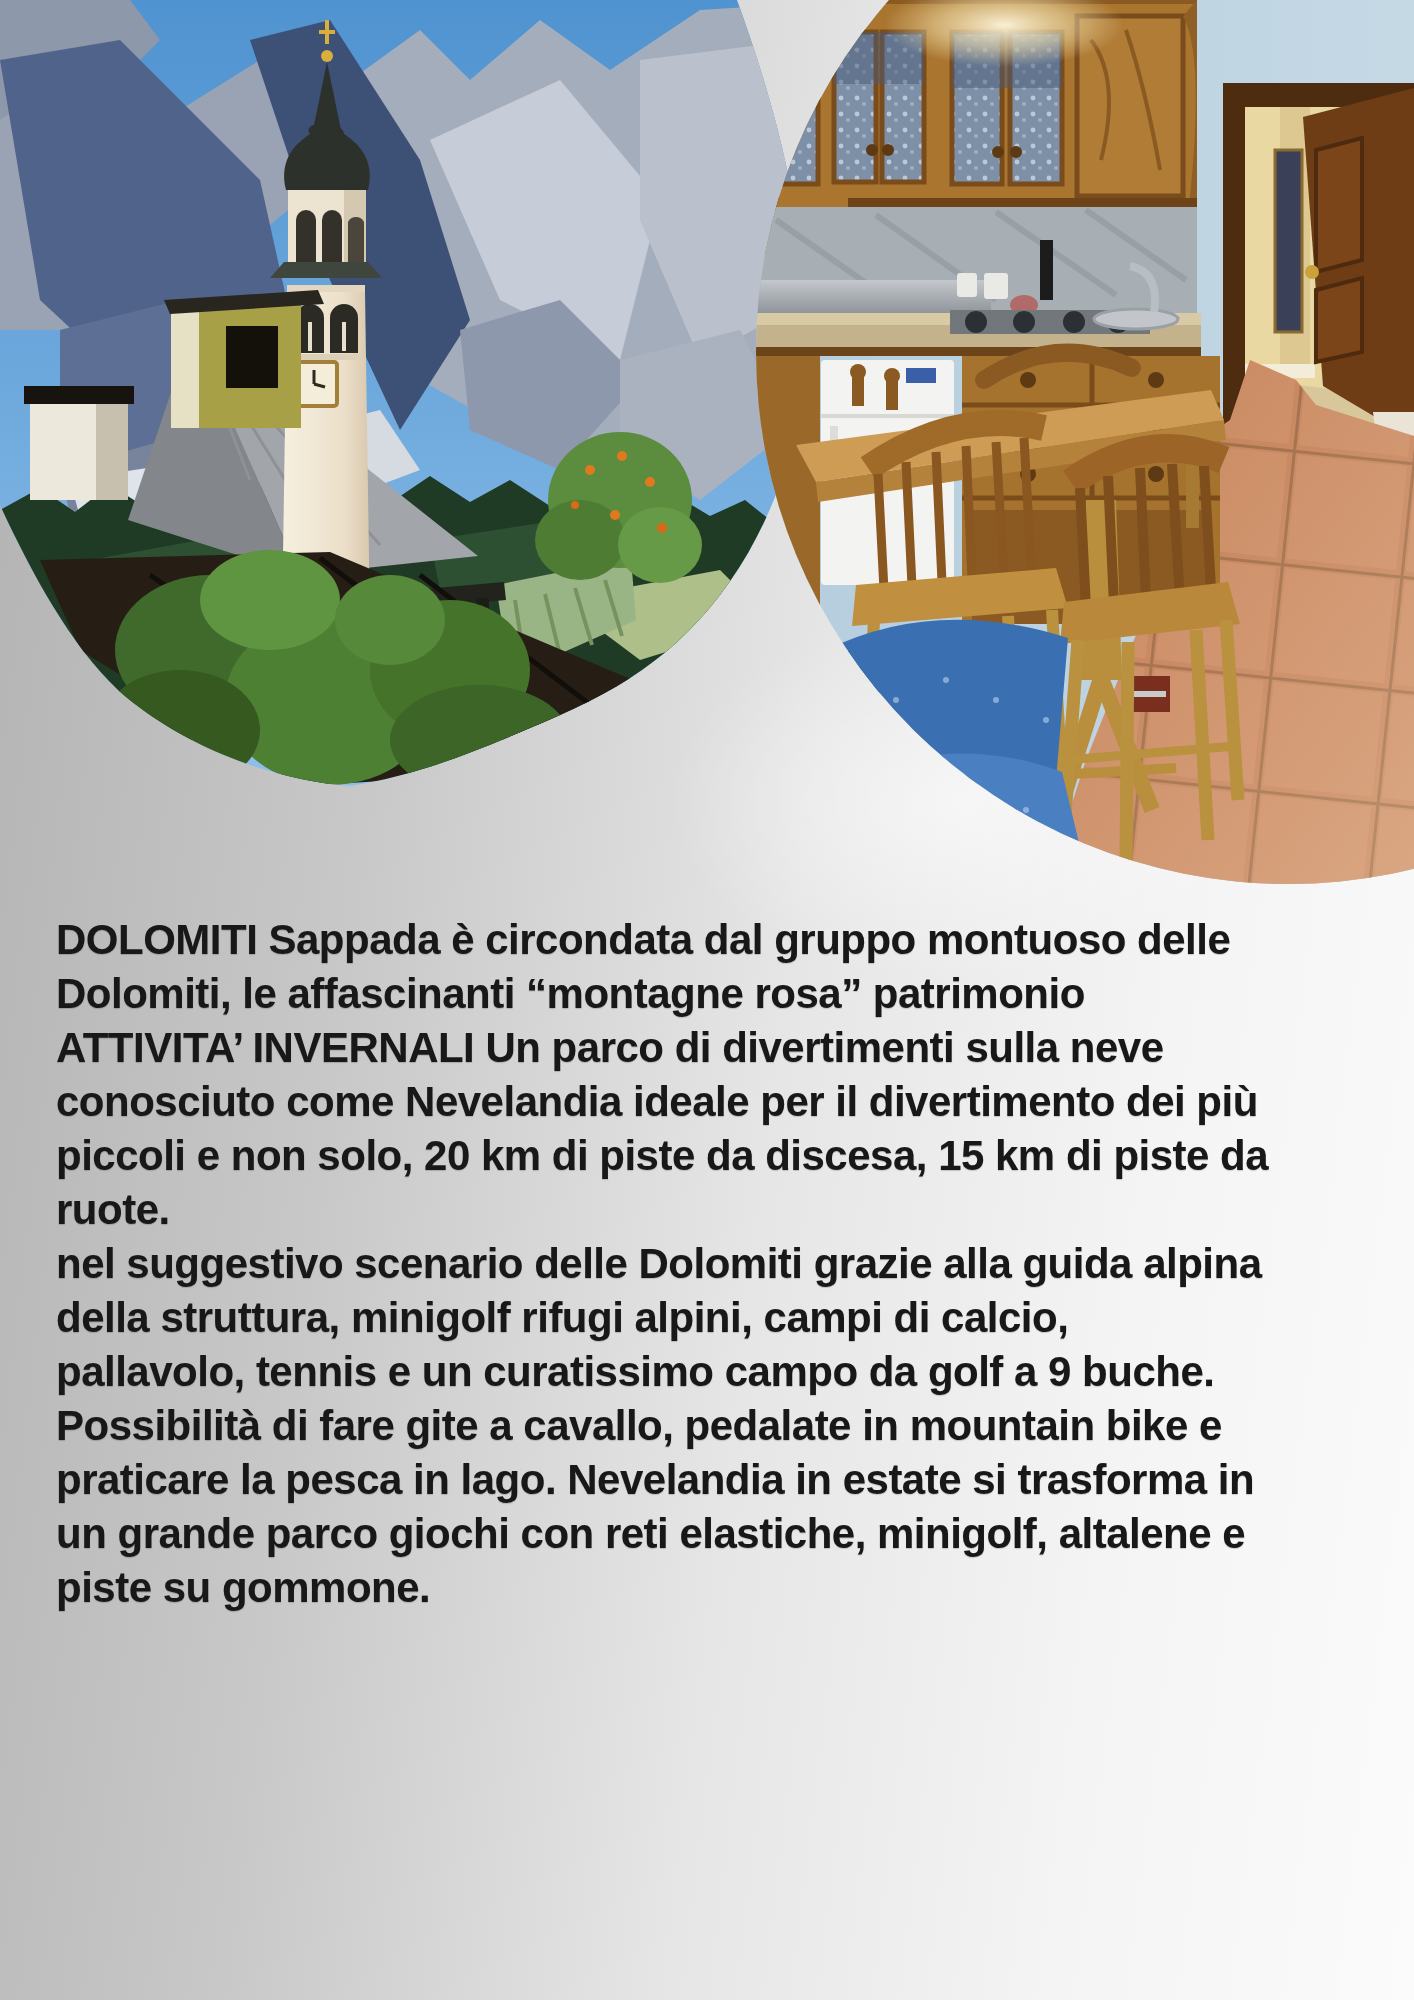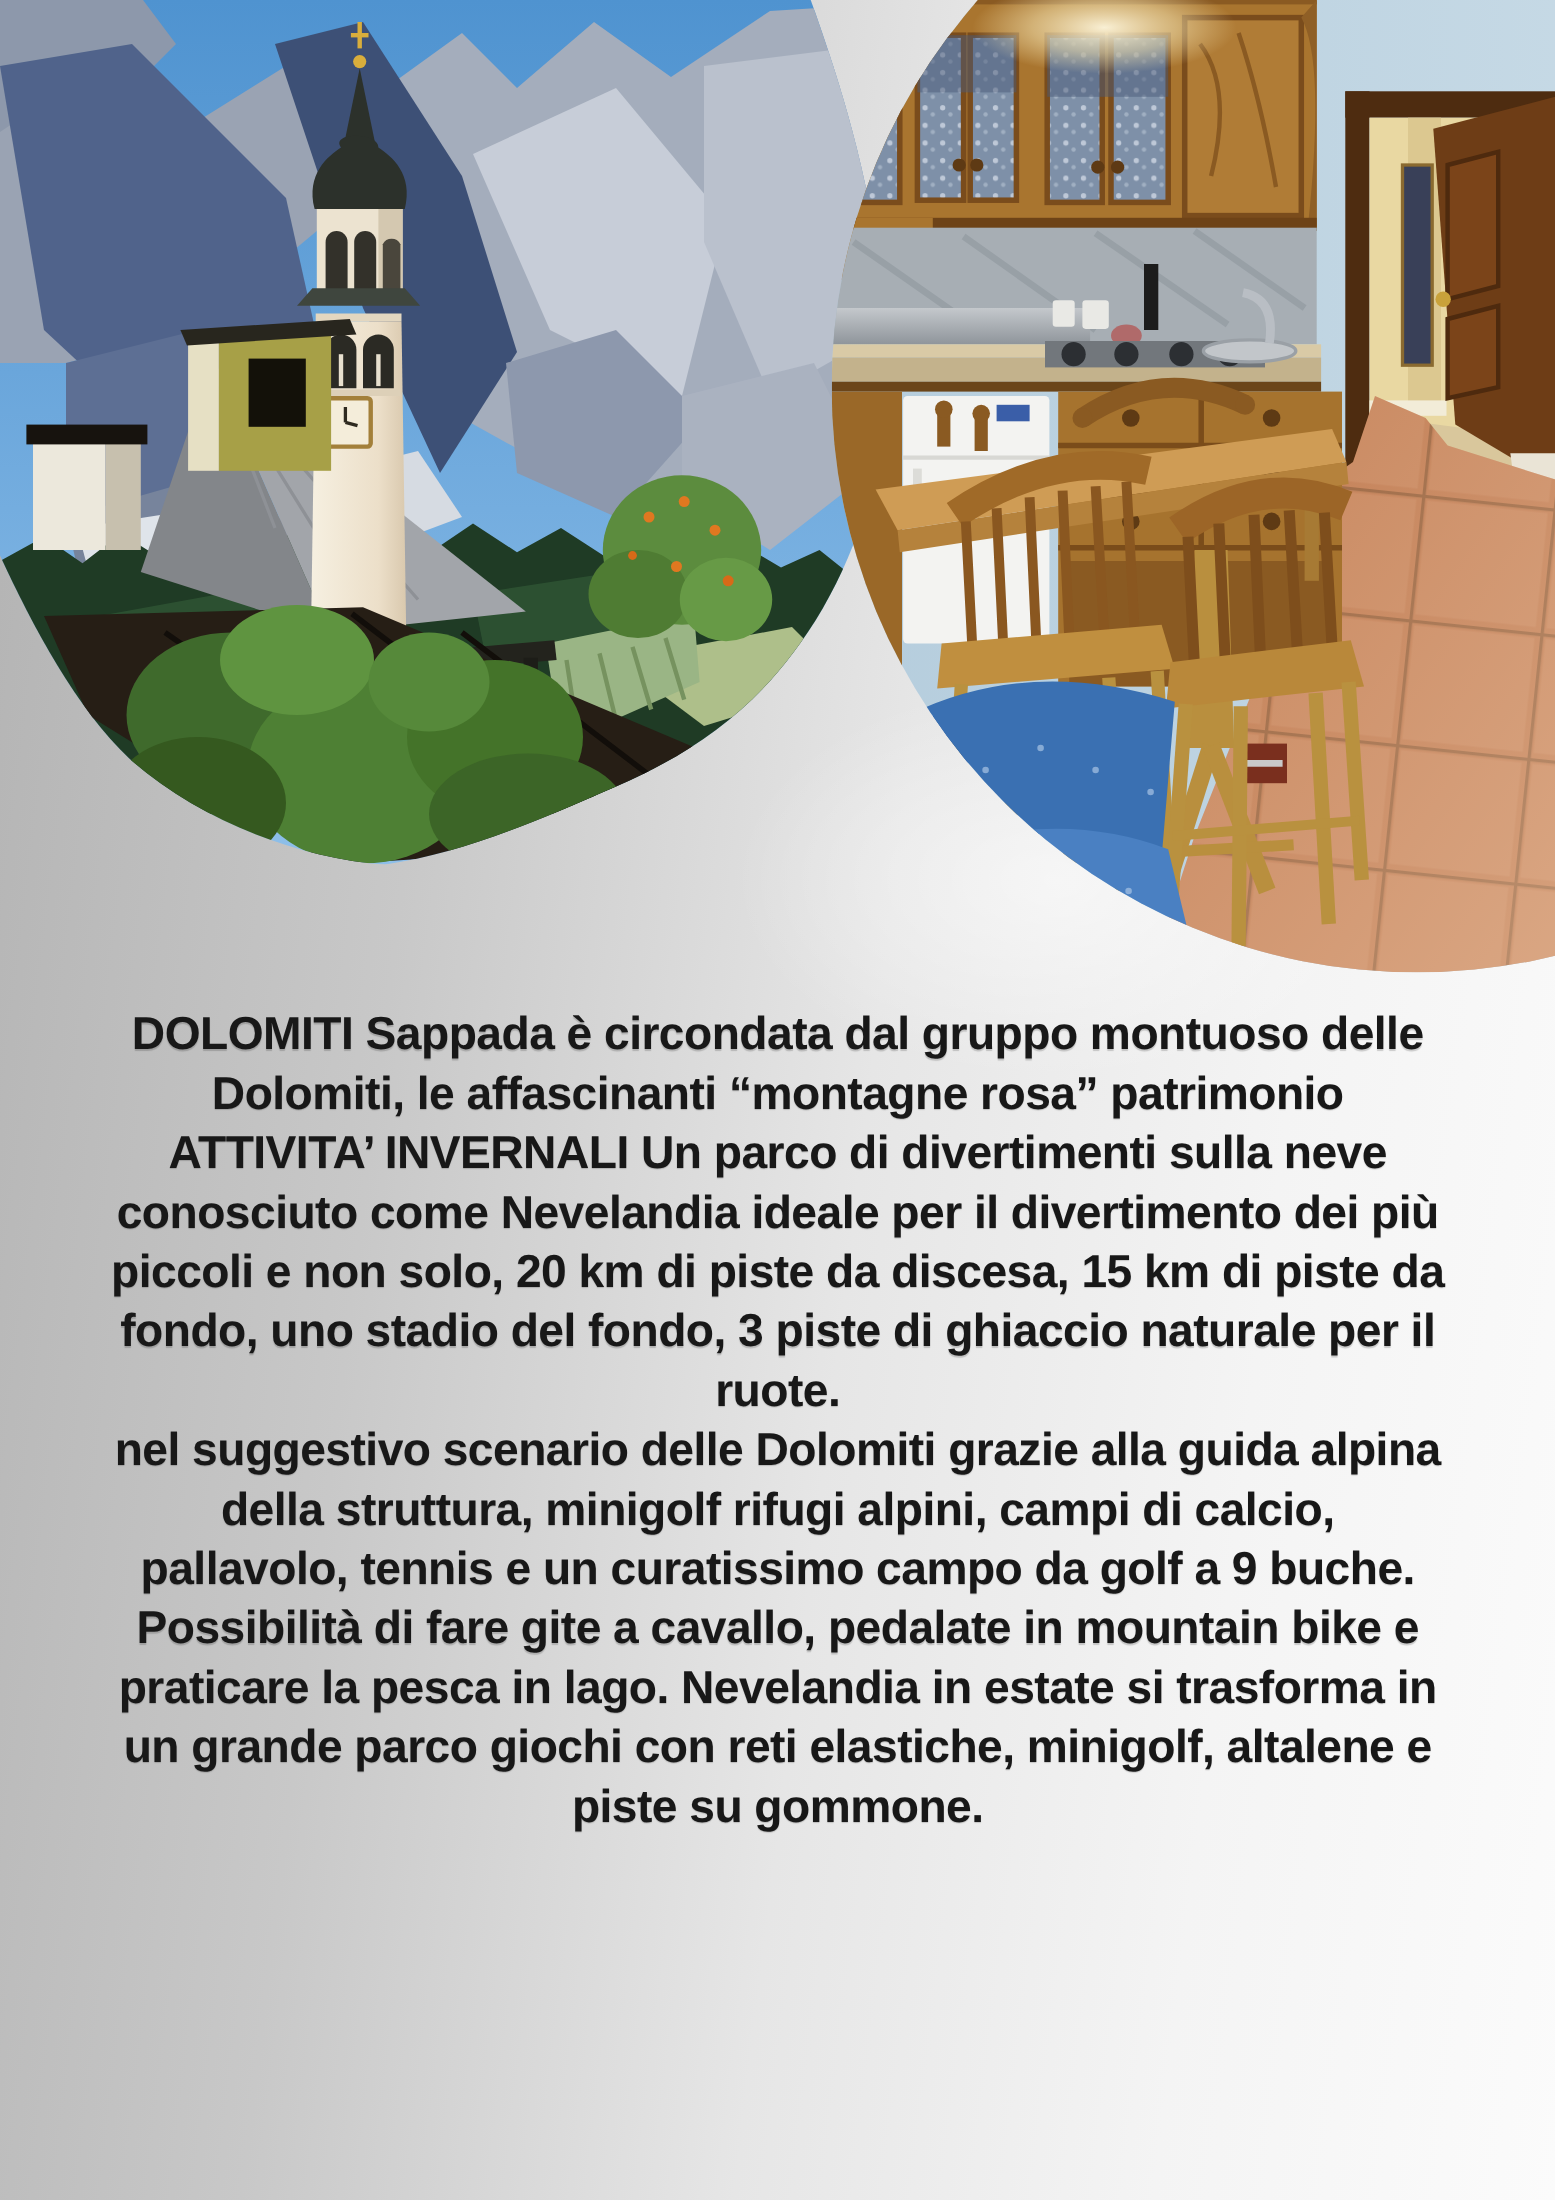--- a/index.html
+++ b/index.html
@@ -12,21 +12,21 @@
   }
   .photo{position:absolute;}
   #photo-left{left:0;top:0;width:860px;height:800px;}
   #photo-right{
     left:756px;top:-180px;width:1064px;height:1064px;
     border-radius:50%;overflow:hidden;
   }
   #photo-right svg{display:block;}
   .article{
     position:absolute;left:56px;top:913px;width:1302px;
-    text-align:center;font-weight:700;font-size:42px;line-height:54px;
+    font-weight:700;font-size:42px;line-height:54px;
     letter-spacing:-0.5px;color:var(--text-color,#181818);
     text-shadow:0 1px 1px rgba(0,0,0,.18);
   }
   .article .paragraph{margin:0;}
   .article .line{white-space:nowrap;}
 </style>
 </head>
 <body>
 
 <div class="photo" id="photo-left">
@@ -330,21 +330,20 @@
 
 <div class="article">
     <div class="paragraph">
       <div class="line">DOLOMITI Sappada è circondata dal gruppo montuoso delle</div>
       <div class="line">Dolomiti, le affascinanti “montagne rosa” patrimonio</div>
     </div>
     <div class="paragraph">
       <div class="line">ATTIVITA’ INVERNALI Un parco di divertimenti sulla neve</div>
       <div class="line">conosciuto come Nevelandia ideale per il divertimento dei più</div>
       <div class="line">piccoli e non solo, 20 km di piste da discesa, 15 km di piste da</div>
-      <div class="line">fondo, uno stadio del fondo, 3 piste di ghiaccio naturale per il</div>
       <div class="line">ruote.</div>
     </div>
     <div class="paragraph">
       <div class="line">nel suggestivo scenario delle Dolomiti grazie alla guida alpina</div>
       <div class="line">della struttura, minigolf rifugi alpini, campi di calcio,</div>
       <div class="line">pallavolo, tennis e un curatissimo campo da golf a 9 buche.</div>
       <div class="line">Possibilità di fare gite a cavallo, pedalate in mountain bike e</div>
       <div class="line">praticare la pesca in lago. Nevelandia in estate si trasforma in</div>
       <div class="line">un grande parco giochi con reti elastiche, minigolf, altalene e</div>
       <div class="line">piste su gommone.</div>

